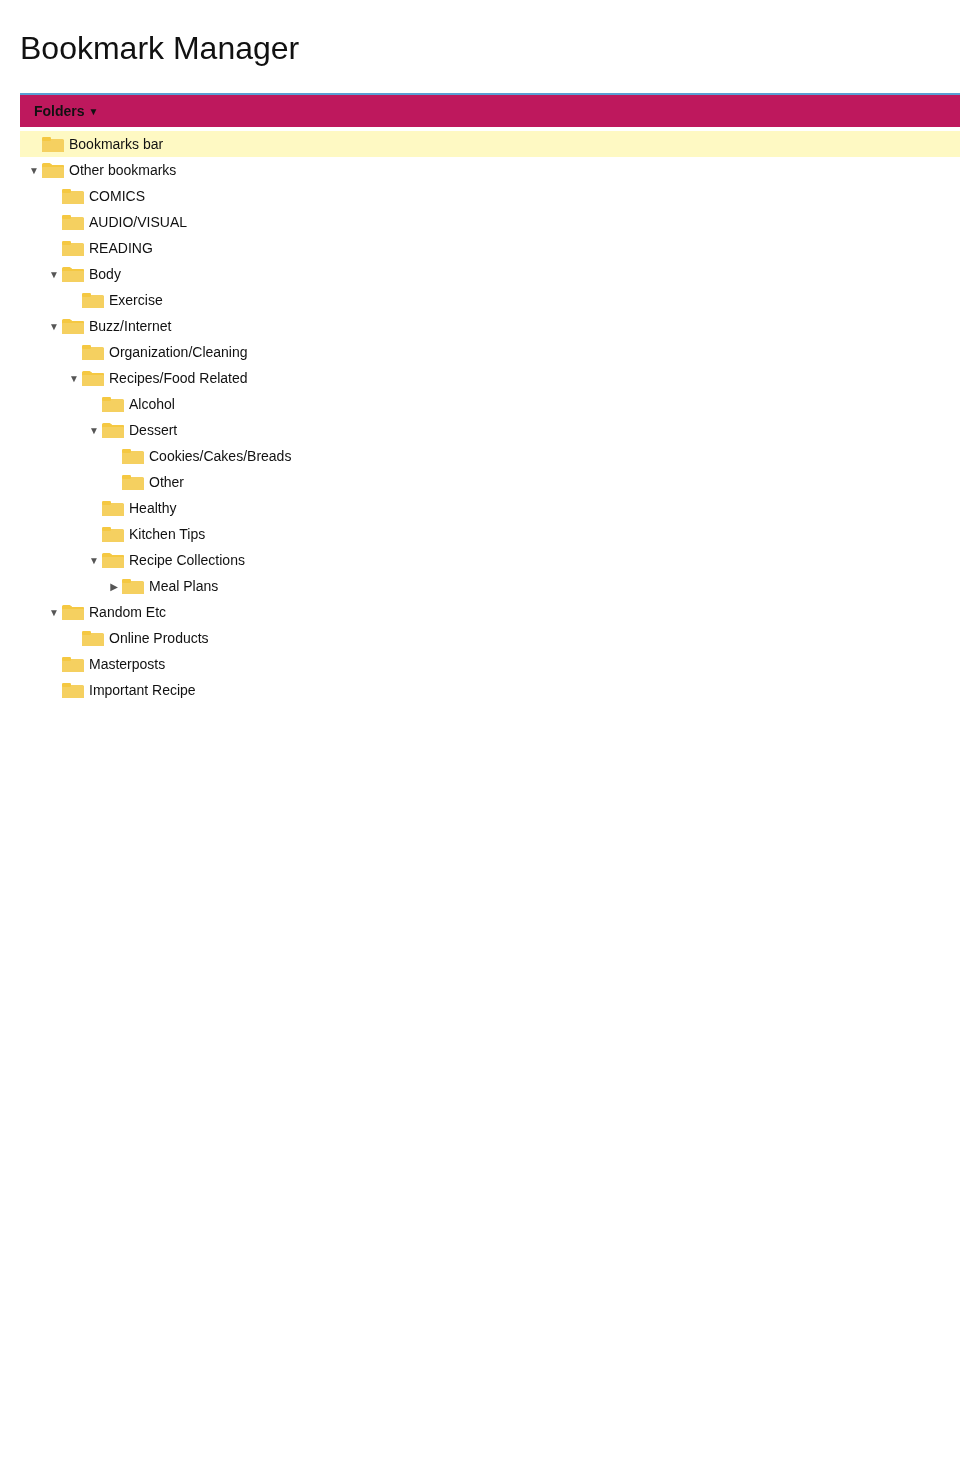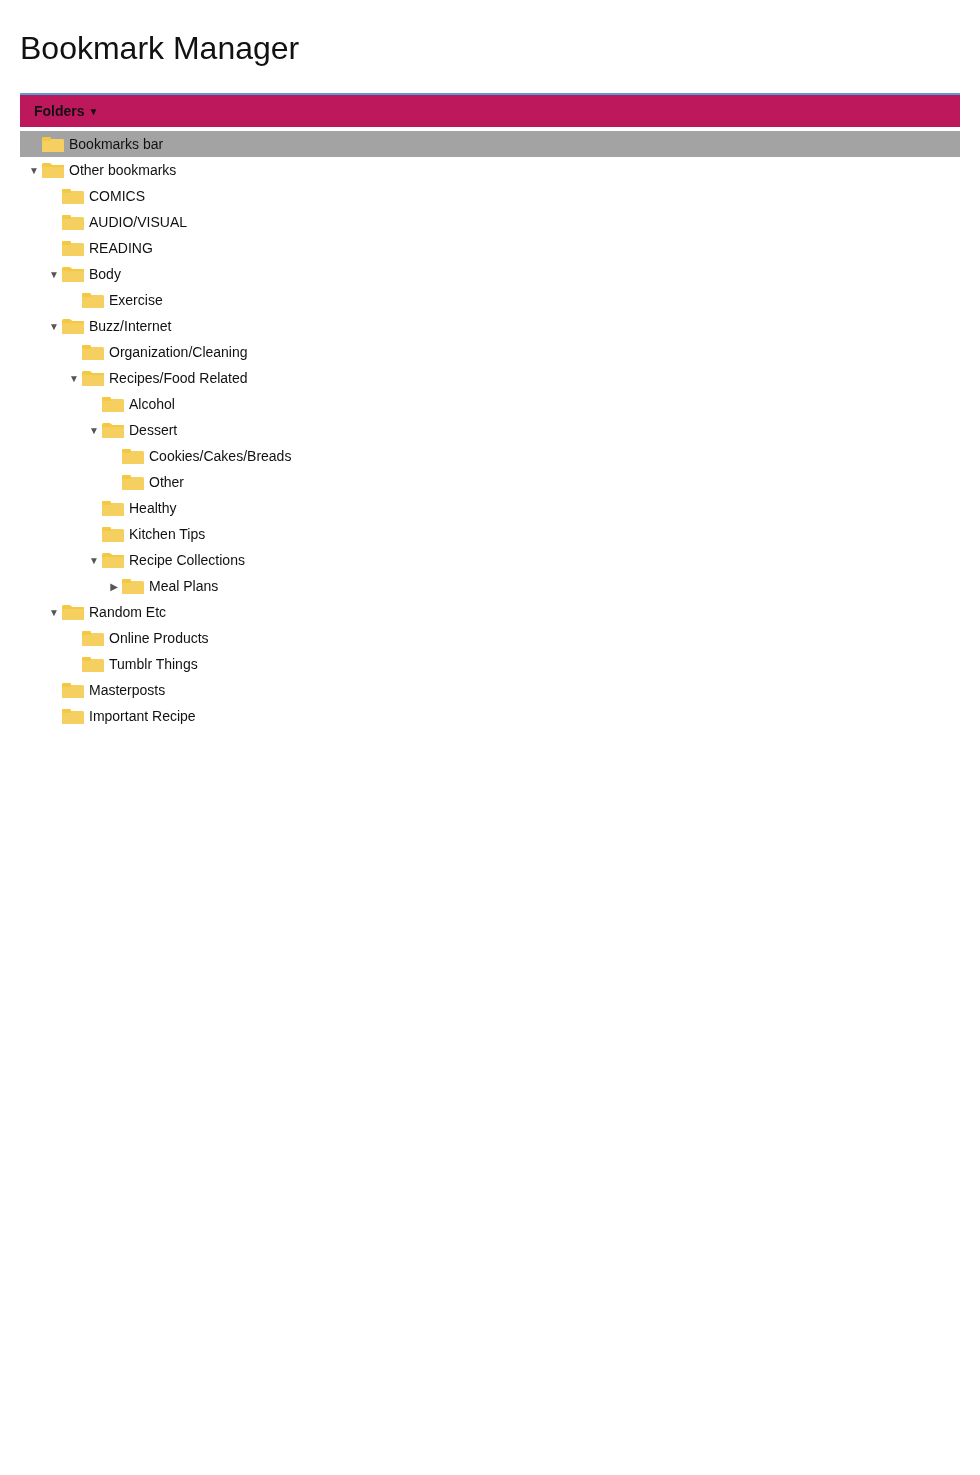--- a/index.html
+++ b/index.html
@@ -54,21 +54,21 @@
       display: flex;
       align-items: center;
       padding: 4px 6px;
       font-size: 14px;
       color: #111;
       cursor: pointer;
       white-space: nowrap;
     }
 
     .tree-item.selected {
-      background: #a3a3a3;
+      background: #fef9c3;
     }
 
     .tree-item .toggle {
       width: 16px;
       font-size: 10px;
       color: #555;
       display: inline-flex;
       align-items: center;
       justify-content: center;
       flex-shrink: 0;
@@ -331,31 +331,20 @@
       <span class="toggle empty"></span>
       <span class="folder-icon"><svg viewBox="0 0 22 18" xmlns="http://www.w3.org/2000/svg">
         <rect x="0" y="5" width="22" height="12" rx="1.5" fill="#e8b84b"></rect>
         <rect x="0" y="5" width="22" height="12" rx="1.5" fill="#f5c842"></rect>
         <rect x="0" y="2" width="9" height="5" rx="1.5" fill="#f5c842"></rect>
         <rect x="0" y="4" width="22" height="13" rx="1.5" fill="#f5d060"></rect>
         <rect x="0" y="2" width="9" height="4" rx="1.5" fill="#f5c842"></rect>
       </svg></span>
       <span>Online Products</span>
     </div>
-    <div class="tree-item indent-2">
-      <span class="toggle empty"></span>
-      <span class="folder-icon"><svg viewBox="0 0 22 18" xmlns="http://www.w3.org/2000/svg">
-        <rect x="0" y="5" width="22" height="12" rx="1.5" fill="#e8b84b"></rect>
-        <rect x="0" y="5" width="22" height="12" rx="1.5" fill="#f5c842"></rect>
-        <rect x="0" y="2" width="9" height="5" rx="1.5" fill="#f5c842"></rect>
-        <rect x="0" y="4" width="22" height="13" rx="1.5" fill="#f5d060"></rect>
-        <rect x="0" y="2" width="9" height="4" rx="1.5" fill="#f5c842"></rect>
-      </svg></span>
-      <span>Tumblr Things</span>
-    </div>
     <div class="tree-item indent-1">
       <span class="toggle empty"></span>
       <span class="folder-icon"><svg viewBox="0 0 22 18" xmlns="http://www.w3.org/2000/svg">
         <rect x="0" y="5" width="22" height="12" rx="1.5" fill="#e8b84b"></rect>
         <rect x="0" y="5" width="22" height="12" rx="1.5" fill="#f5c842"></rect>
         <rect x="0" y="2" width="9" height="5" rx="1.5" fill="#f5c842"></rect>
         <rect x="0" y="4" width="22" height="13" rx="1.5" fill="#f5d060"></rect>
         <rect x="0" y="2" width="9" height="4" rx="1.5" fill="#f5c842"></rect>
       </svg></span>
       <span>Masterposts</span>

